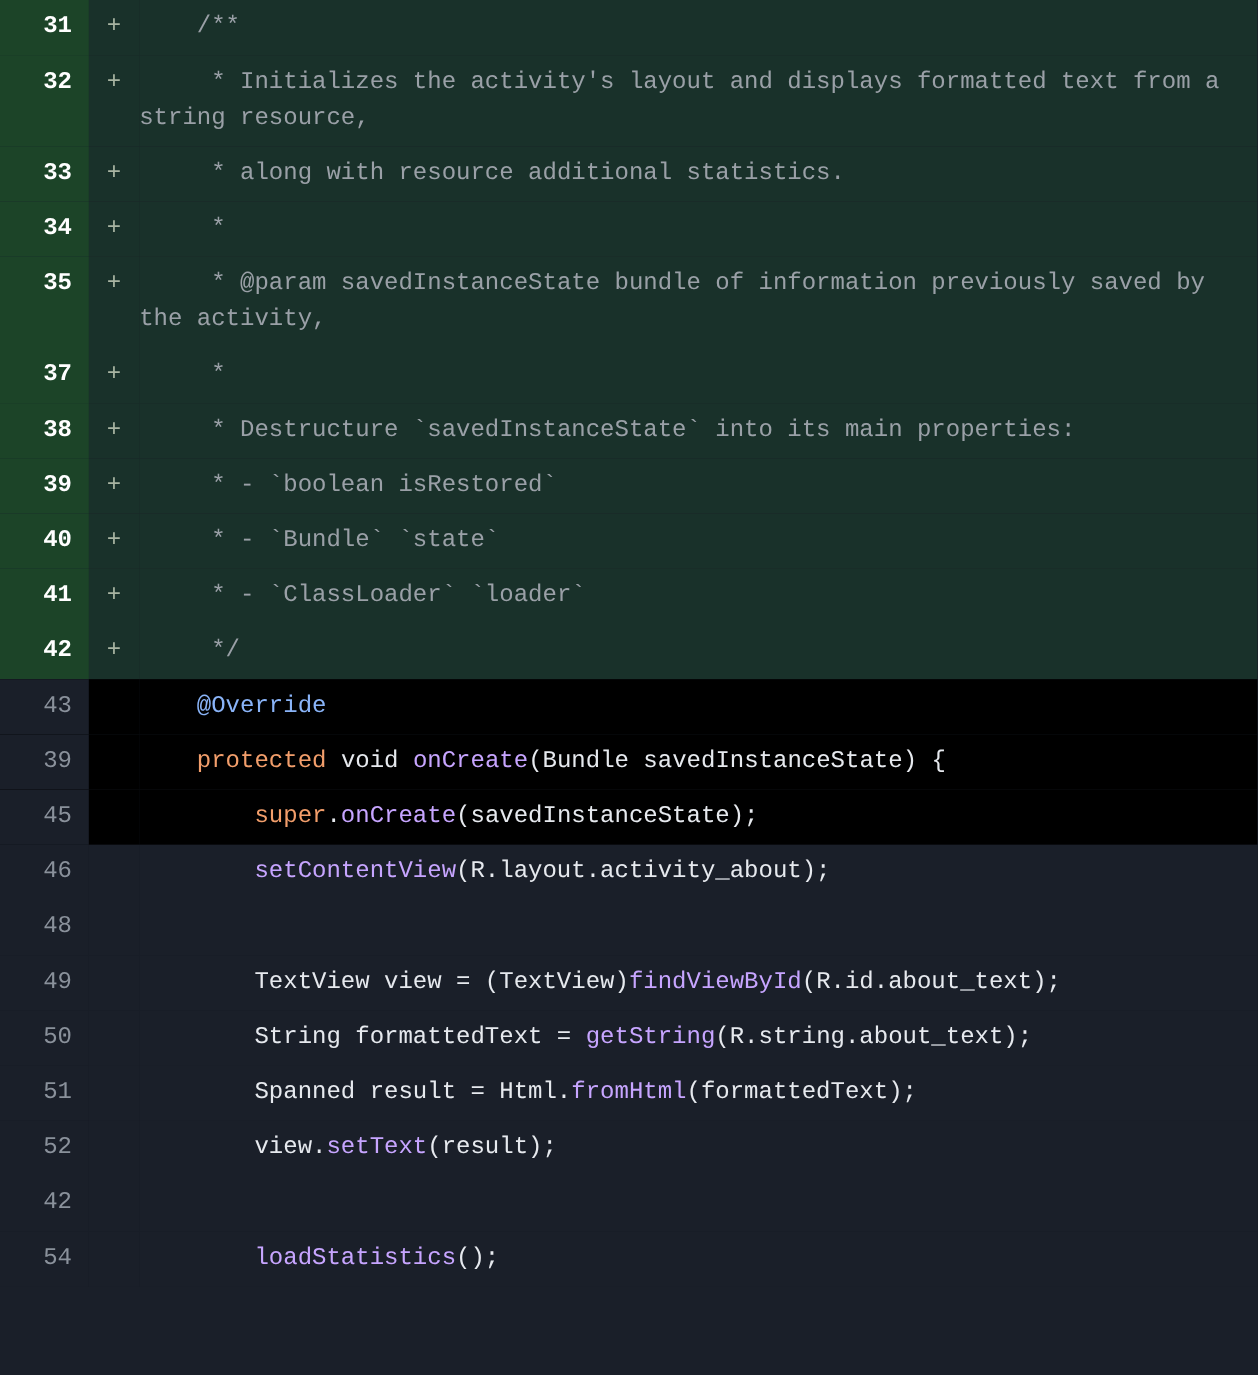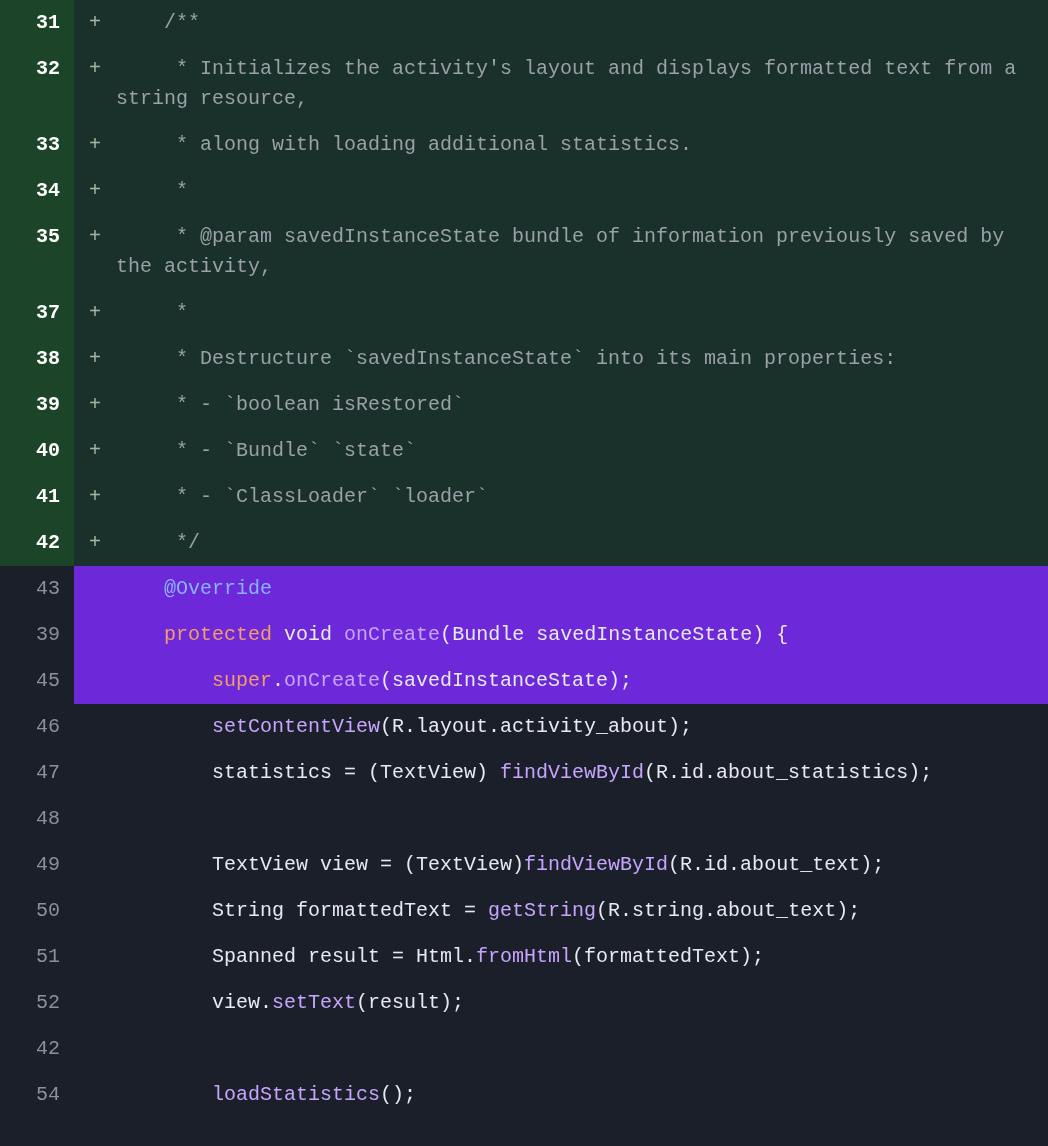--- a/index.html
+++ b/index.html
@@ -51,21 +51,21 @@
     word-break: break-word;
     color: #e6e9ee;
   }
   tr.added {
     background: #19312a;
   }
   tr.ctx {
     background: #1a1f29;
   }
   tr.ctx.hl {
-    background: #6d28d9;
+    background: #000000;
   }
   tr.ctx td.lineno {
     color: #8a919b;
     font-weight: 500;
   }
 
   
   .tk-comment { color: #9aa0a7; }
   .tk-anno    { color: #8ab4f8; }
   .tk-kw      { color: #f29e6b; }
@@ -91,21 +91,21 @@
         <td class="code">    <span class="tk-comment">/**</span></td>
       </tr>
       <tr class="added">
         <td class="lineno">32</td>
         <td class="marker">+</td>
         <td class="code">     <span class="tk-comment">* Initializes the activity's layout and displays formatted text from a string resource,</span></td>
       </tr>
       <tr class="added">
         <td class="lineno">33</td>
         <td class="marker">+</td>
-        <td class="code">     <span class="tk-comment">* along with loading additional statistics.</span></td>
+        <td class="code">     <span class="tk-comment">* along with resource additional statistics.</span></td>
       </tr>
       <tr class="added">
         <td class="lineno">34</td>
         <td class="marker">+</td>
         <td class="code">     <span class="tk-comment">*</span></td>
       </tr>
       <tr class="added">
         <td class="lineno">35</td>
         <td class="marker">+</td>
         <td class="code">     <span class="tk-comment">* @param savedInstanceState bundle of information previously saved by the activity,</span></td>
@@ -152,25 +152,20 @@
       </tr>
       <tr class="ctx hl">
         <td class="lineno">45</td>
         <td class="marker"></td>
         <td class="code">        <span class="tk-kw">super</span><span class="tk-dot">.</span><span class="tk-fn">onCreate</span><span class="tk-punct">(savedInstanceState);</span></td>
       </tr>
       <tr class="ctx">
         <td class="lineno">46</td>
         <td class="marker"></td>
         <td class="code">        <span class="tk-fn">setContentView</span><span class="tk-punct">(R.layout.activity_about);</span></td>
-      </tr>
-      <tr class="ctx">
-        <td class="lineno">47</td>
-        <td class="marker"></td>
-        <td class="code">        <span class="tk-var">statistics = (TextView) </span><span class="tk-fn">findViewById</span><span class="tk-punct">(R.id.about_statistics);</span></td>
       </tr>
       <tr class="ctx">
         <td class="lineno">48</td>
         <td class="marker"></td>
         <td class="code"><span></span></td>
       </tr>
       <tr class="ctx">
         <td class="lineno">49</td>
         <td class="marker"></td>
         <td class="code">        <span class="tk-var">TextView view = (TextView)</span><span class="tk-fn">findViewById</span><span class="tk-punct">(R.id.about_text);</span></td>

